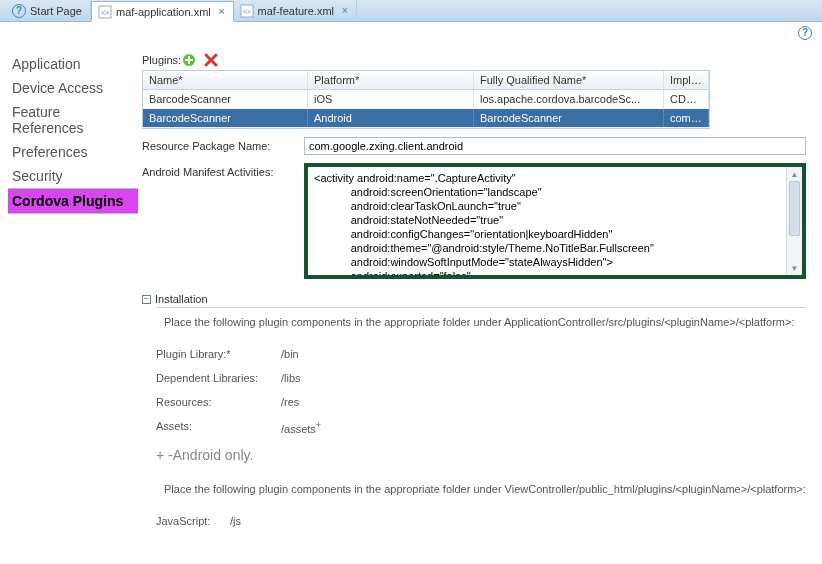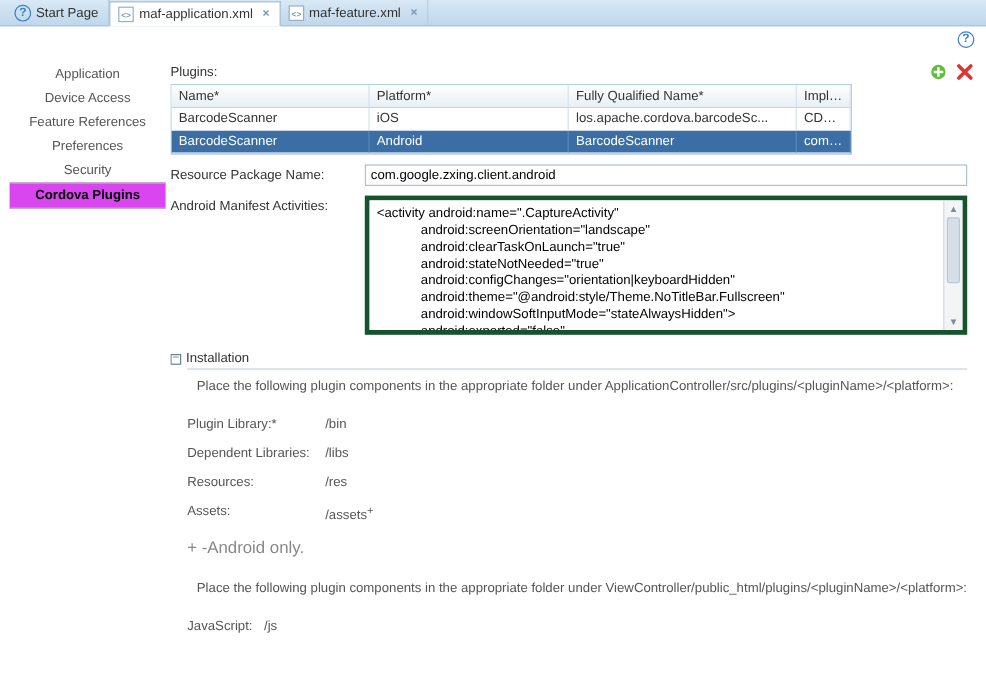--- a/index.html
+++ b/index.html
@@ -69,39 +69,38 @@
   .content {
     display: flex;
     height: calc(564px - 22px - 22px);
   }
   .sidebar {
     width: 142px;
     padding: 8px 4px 8px 8px;
   }
   .sidebar-item {
     padding: 4px 4px;
-    font-size: 11px;
+    font-size: 14px;
     color: #555;
     cursor: pointer;
-    text-align: center;
   }
   .sidebar-item.selected {
     font-weight: bold;
     color: #000;
     border-top: 1px solid #bbb;
     border-bottom: 1px solid #bbb;
     background: #d946ef;
   }
 
   .main {
     flex: 1;
     padding: 8px 10px 0 0;
     overflow: hidden;
   }
-  .section-label { font-size:11px; color:#333; margin-bottom:2px; display:flex; align-items:center; justify-content:space-between;}
+  .section-label { font-size:11px; color:#333; margin-bottom:2px; display:flex; align-items:center; justify-content:flex-start;}
   .actions { display:flex; gap:6px; }
 
   .table {
     border: 1px solid #b6cfe4;
     background:#fff;
     width: 568px;
   }
   .thead {
     display:flex;
     background: linear-gradient(#fdfefe,#e9eff5);
@@ -147,21 +146,21 @@
   .ta-sb-track{flex:1; position:relative;}
   .ta-sb-thumb{position:absolute; left:2px; right:2px; top:0; height:55px; background:#d6dee8; border:1px solid #b9c6d4; border-radius:2px;}
 
   .install-header{display:flex; align-items:center; gap:4px; margin-top:14px;}
   .install-header .collapse{width:9px;height:9px;border:1px solid #6a7f93;display:flex;align-items:center;justify-content:center;line-height:6px;font-size:10px;color:#6a7f93;background:#fff;}
   .install-header .title{font-weight:normal;}
   .install-hr{border:none;border-top:1px solid #c9d3dc;margin:2px 0 8px 14px; width:650px;}
 
   .desc{color:#555; margin:6px 0 14px 22px;}
   .kvlist{margin-left:14px;}
-  .kv{display:flex; gap:0; padding:6px 0; color:#555;}
+  .kv{display:flex; gap:10px; padding:6px 0; color:#555;}
   .kv .k{width:115px;}
   .footnote{color:#888; font-size:14px; margin:6px 0 0 14px;}
 
   svg{display:block;}
 </style>
 </head>
 <body>
 
 <div class="tabbar">
   <div class="tab">

